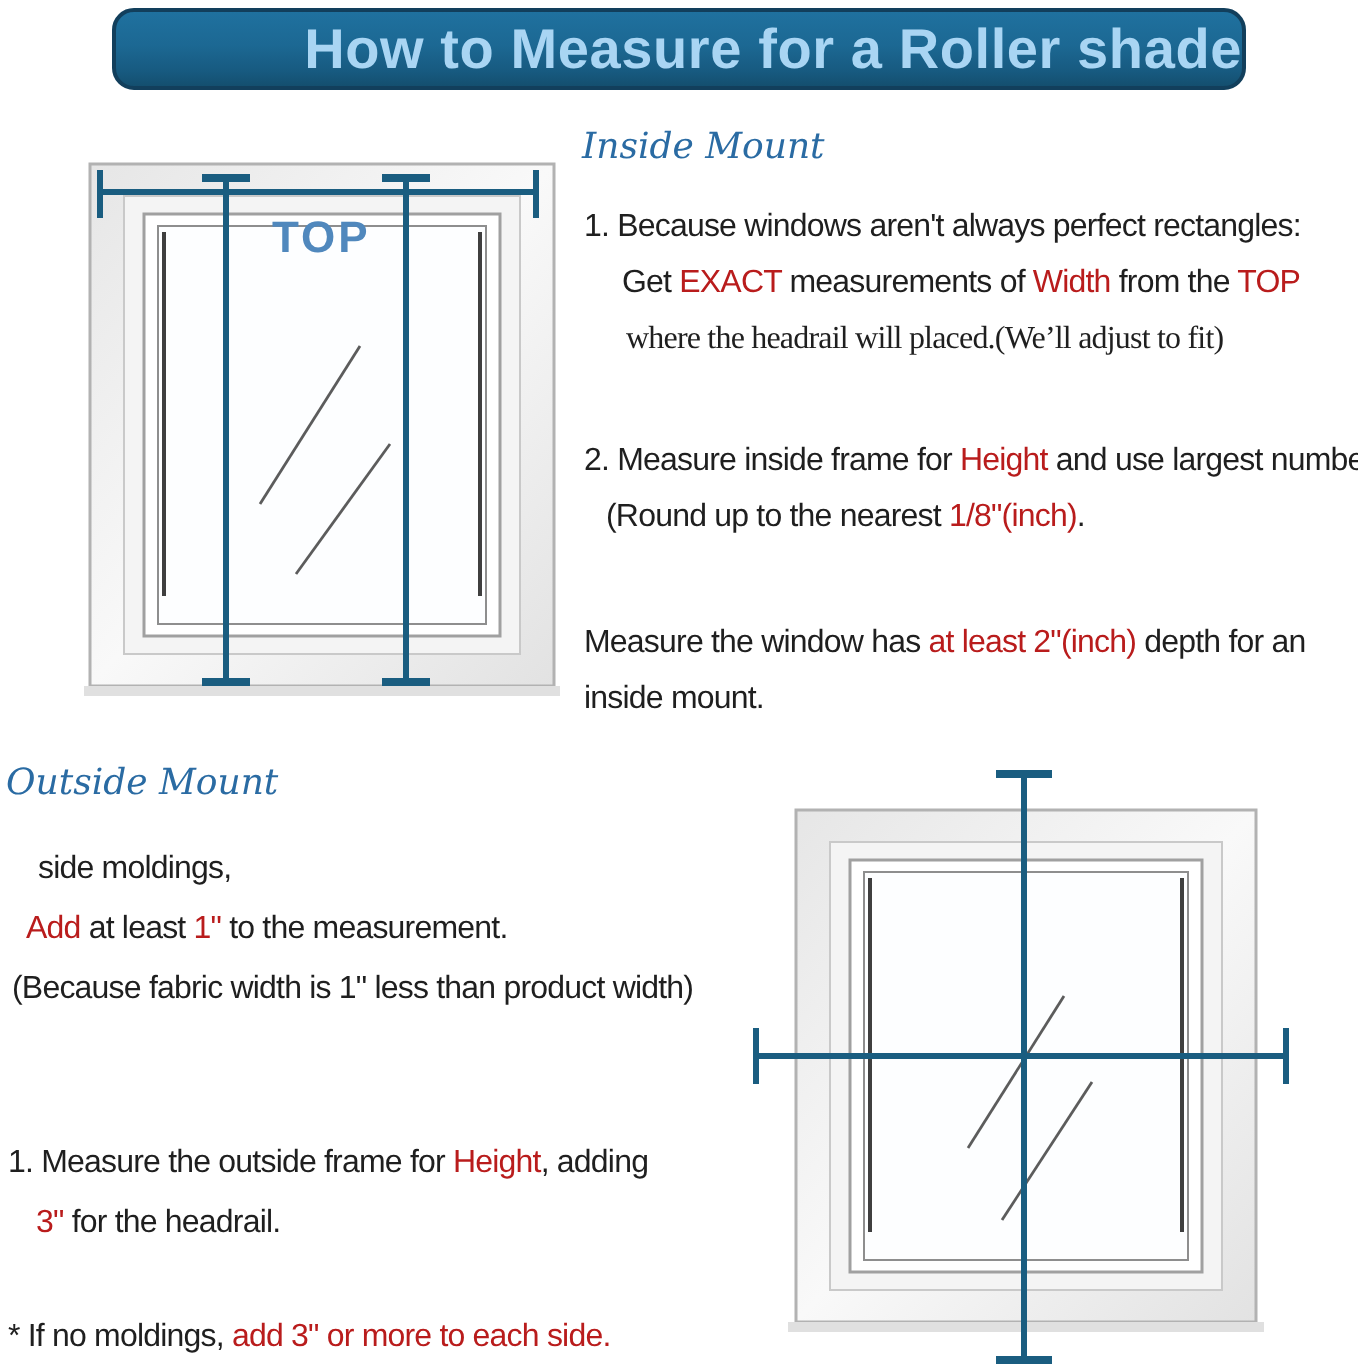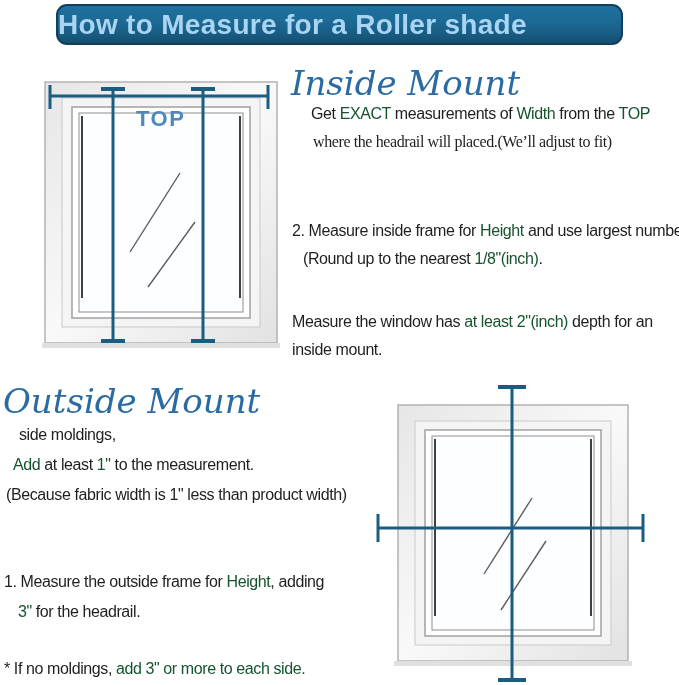--- a/index.html
+++ b/index.html
@@ -8,39 +8,39 @@
     background:#ffffff;
     font-family:"Liberation Sans", sans-serif;
   }
   .abs{position:absolute;}
 
   
   .banner{
     left:56px;top:4px;width:567px;height:41px;box-sizing:border-box;
     background:linear-gradient(180deg,#1f719f 0%,#1c6893 45%,#175a80 80%,#144f6f 100%);
     border:2px solid #123f5c;border-radius:11px;
-    display:flex;align-items:center;justify-content:flex-start;
+    display:flex;align-items:center;justify-content:flex-end;
   }
   .banner-title{
     color:#a9d5f3;font-size:28px;font-weight:bold;letter-spacing:.3px;
     white-space:nowrap;
   }
 
   
   .section-heading{
     font-family:"DejaVu Serif","Liberation Serif",serif;
-    font-style:italic;color:#2a6ba3;font-size:34px;white-space:nowrap;
+    font-style:italic;color:#2a6ba3;font-size:18px;white-space:nowrap;
   }
   .im-heading{left:291px;top:63px;}
   .om-heading{left:3px;top:381px;font-style:italic;}
 
   
   .para{color:#1f1f1f;font-size:16px;letter-spacing:-0.4px;}
   .para .line{white-space:nowrap;}
-  .accent{color:#14532d;}
+  .accent{color:#b91c1c;}
   .lh28 .line{line-height:28px;height:28px;}
   .lh30 .line{line-height:30px;height:30px;}
 
   .im-item1{left:292px;top:100px;}
   .im-item1 .l2{margin-left:19px;}
   .im-item1 .l3{margin-left:21px;font-family:Liberation Serif, serif;}
   .im-item2{left:292px;top:217px;}
   .im-item2 .l2{margin-left:11px;}
   .im-note{left:292px;top:308px;}
 
@@ -98,20 +98,21 @@
       <line x1="59" y1="261" x2="83" y2="261" stroke-width="4"></line>
       <line x1="149" y1="261" x2="173" y2="261" stroke-width="4"></line>
     </g>
   </svg>
 </div>
 <div class="abs top-label">TOP</div>
 
 <div class="abs section-heading im-heading">Inside Mount</div>
 
 <div class="abs para lh28 im-item1">
+  <div class="line l1"><span>1. Because windows aren't always perfect rectangles:</span></div>
   <div class="line l2"><span>Get </span><span class="accent">EXACT</span><span> measurements of </span><span class="accent">Width</span><span> from the </span><span class="accent">TOP</span></div>
   <div class="line l3"><span>where the headrail will placed.(We’ll adjust to fit)</span></div>
 </div>
 
 <div class="abs para lh28 im-item2">
   <div class="line l1"><span>2. Measure inside frame for </span><span class="accent">Height</span><span> and use largest number</span></div>
   <div class="line l2"><span>(Round up to the nearest </span><span class="accent">1/8"(inch)</span><span>.</span></div>
 </div>
 
 <div class="abs para lh28 im-note">

